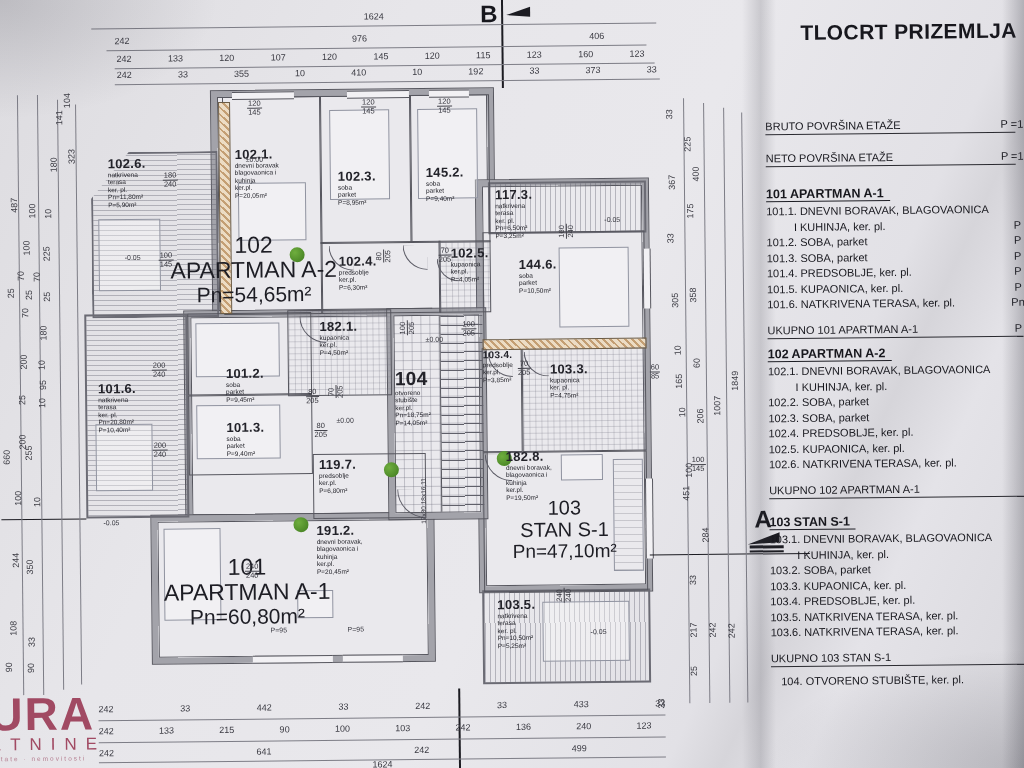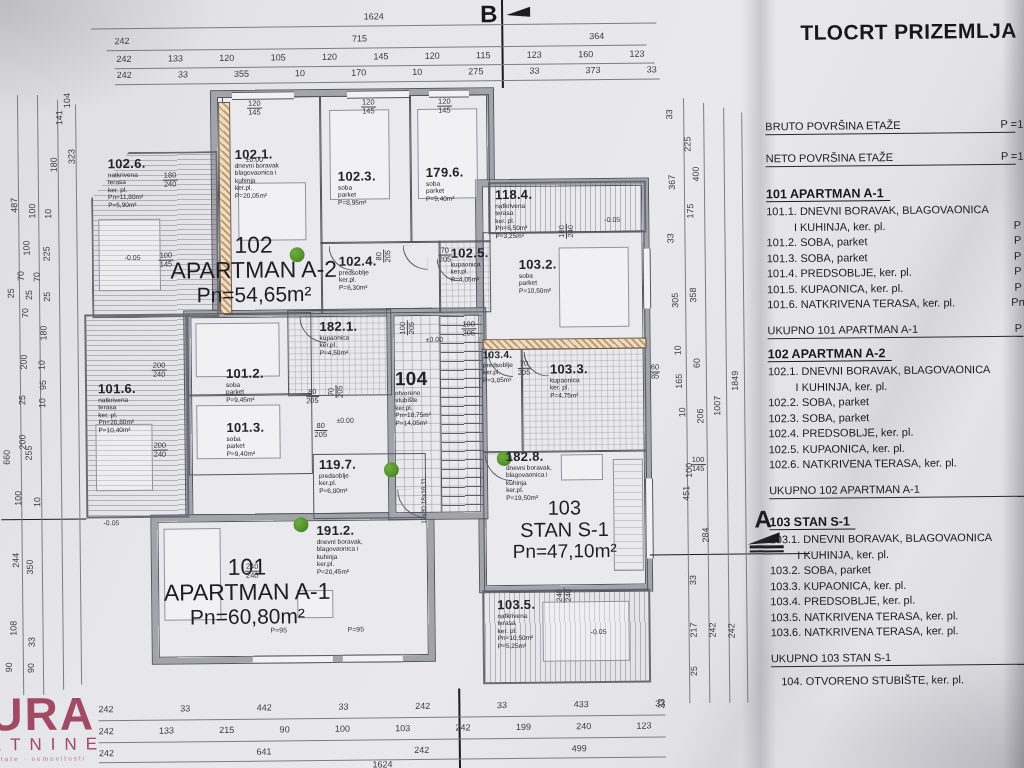--- a/index.html
+++ b/index.html
@@ -157,21 +157,21 @@
   </div>
   <div class="lbl" style="left:340px;top:168px">
     <div class="rn">102.3.</div>
     <div>
           <div class="rl">soba</div>
           <div class="rl">parket</div>
           <div class="rl">P=8,95m²</div>
         </div>
   </div>
   <div class="lbl" style="left:428px;top:165px">
-    <div class="rn">179.6.</div>
+    <div class="rn">145.2.</div>
     <div>
           <div class="rl">soba</div>
           <div class="rl">parket</div>
           <div class="rl">P=9,40m²</div>
         </div>
   </div>
   <div class="lbl" style="left:340px;top:253px">
     <div class="rn">102.4.</div>
     <div>
           <div class="rl">predsoblje</div>
@@ -181,31 +181,31 @@
   </div>
   <div class="lbl" style="left:452px;top:246px">
     <div class="rn">102.5.</div>
     <div>
           <div class="rl">kupaonica</div>
           <div class="rl">ker.pl.</div>
           <div class="rl">P=4,05m²</div>
         </div>
   </div>
   <div class="lbl" style="left:497px;top:188px">
-    <div class="rn">118.4.</div>
+    <div class="rn">117.3.</div>
     <div>
           <div class="rl">natkrivena</div>
           <div class="rl">terasa</div>
           <div class="rl">ker. pl.</div>
           <div class="rl">Pn=6,50m²</div>
           <div class="rl">P=3,25m²</div>
         </div>
   </div>
   <div class="lbl" style="left:520px;top:258px">
-    <div class="rn">103.2.</div>
+    <div class="rn">144.6.</div>
     <div>
           <div class="rl">soba</div>
           <div class="rl">parket</div>
           <div class="rl">P=10,50m²</div>
         </div>
   </div>
   <div class="lbl" style="left:320px;top:318px">
     <div class="rn">182.1.</div>
     <div>
           <div class="rl">kupaonica</div>
@@ -441,44 +441,44 @@
   <div class="dlv" style="left:686px;top:100px;height:605px"></div>
   <div class="dlv" style="left:706px;top:105px;height:600px"></div>
   <div class="dlv" style="left:726px;top:110px;height:595px"></div>
   <div class="dlv" style="left:744px;top:115px;height:590px"></div>
 
   <div class="drow" style="left:95px;top:10px;width:565px;justify-content:center">
         <span class="d">1624</span>
       </div>
   <div class="drow" style="left:118px;top:32px;width:490px">
         <span class="d">242</span>
-        <span class="d">715</span>
-        <span class="d">364</span>
+        <span class="d">976</span>
+        <span class="d">406</span>
       </div>
   <div class="drow" style="left:120px;top:50px;width:528px">
         <span class="d">242</span>
         <span class="d">133</span>
         <span class="d">120</span>
-        <span class="d">105</span>
+        <span class="d">107</span>
         <span class="d">120</span>
         <span class="d">145</span>
         <span class="d">120</span>
         <span class="d">115</span>
         <span class="d">123</span>
         <span class="d">160</span>
         <span class="d">123</span>
       </div>
   <div class="drow" style="left:120px;top:66px;width:540px">
         <span class="d">242</span>
         <span class="d">33</span>
         <span class="d">355</span>
         <span class="d">10</span>
-        <span class="d">170</span>
+        <span class="d">410</span>
         <span class="d">10</span>
-        <span class="d">275</span>
+        <span class="d">192</span>
         <span class="d">33</span>
         <span class="d">373</span>
         <span class="d">33</span>
       </div>
   <div class="drow" style="left:95px;top:700px;width:567px">
         <span class="d">242</span>
         <span class="d">33</span>
         <span class="d">442</span>
         <span class="d">33</span>
         <span class="d">242</span>
@@ -487,21 +487,21 @@
         <span class="d">33</span>
       </div>
   <div class="drow" style="left:95px;top:722px;width:553px">
         <span class="d">242</span>
         <span class="d">133</span>
         <span class="d">215</span>
         <span class="d">90</span>
         <span class="d">100</span>
         <span class="d">103</span>
         <span class="d">242</span>
-        <span class="d">199</span>
+        <span class="d">136</span>
         <span class="d">240</span>
         <span class="d">123</span>
       </div>
   <div class="drow" style="left:95px;top:744px;width:488px">
         <span class="d">242</span>
         <span class="d">641</span>
         <span class="d">242</span>
         <span class="d">499</span>
       </div>
   <div class="drow" style="left:95px;top:758px;width:567px;justify-content:center">

